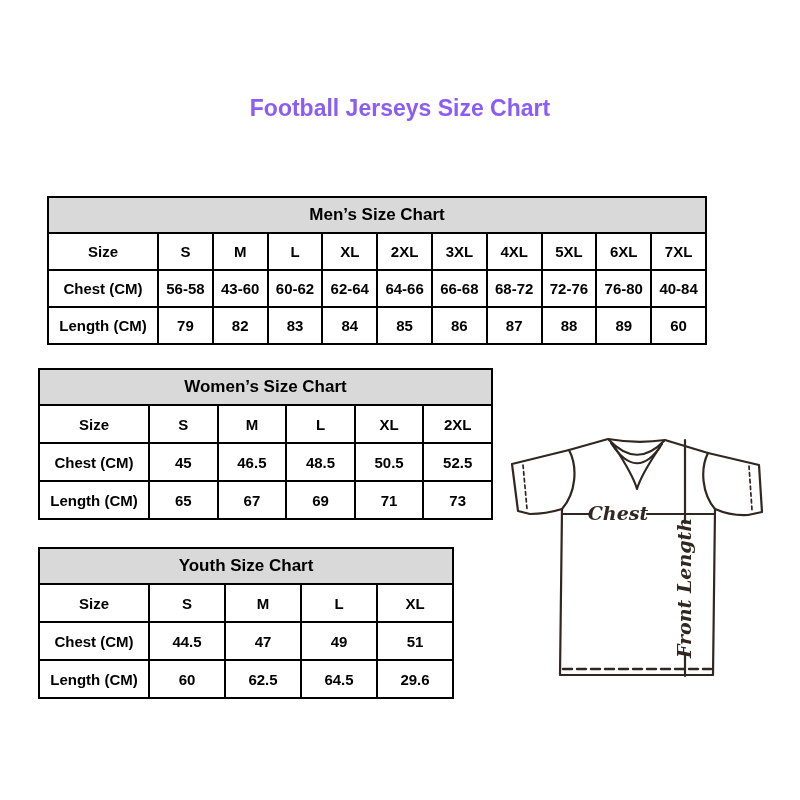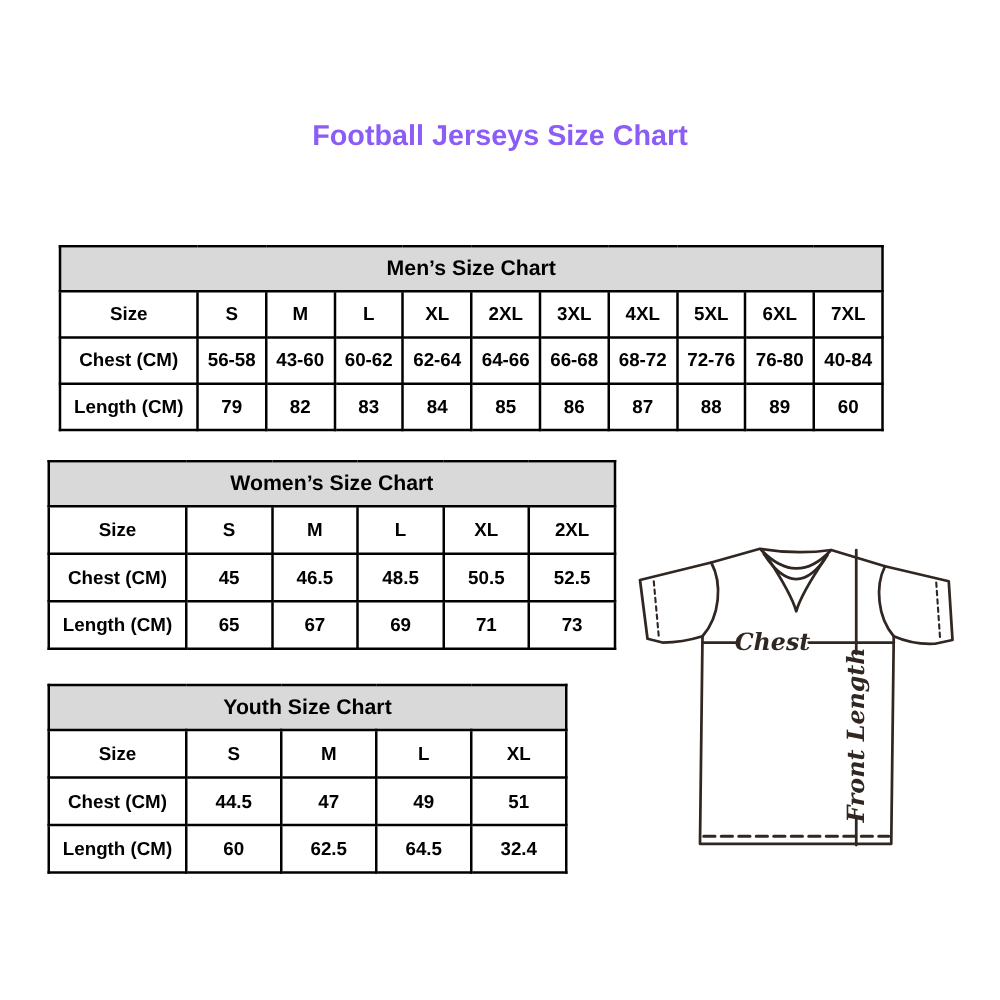--- a/index.html
+++ b/index.html
@@ -160,21 +160,21 @@
         <td>44.5</td>
         <td>47</td>
         <td>49</td>
         <td>51</td>
       </tr>
       <tr>
         <td>Length (CM)</td>
         <td>60</td>
         <td>62.5</td>
         <td>64.5</td>
-        <td>32.4</td>
+        <td>29.6</td>
       </tr>
     </tbody>
   </table>
 
 <div class="jersey-wrap">
   <svg width="280" height="280" viewBox="0 0 280 280">
     <g fill="none" stroke="#302722" stroke-width="2.2" stroke-linejoin="round" stroke-linecap="round">
 
       <path fill="#ffffff" d="M108,22 Q137,27 165,23 L208,36 L259,48 L262,95 L248,98 Q231,99 215,92 L213,258 L60,258 L62,92 Q46,97 30,97 L18,94 L12,47 L69,33 Z"></path>
 

